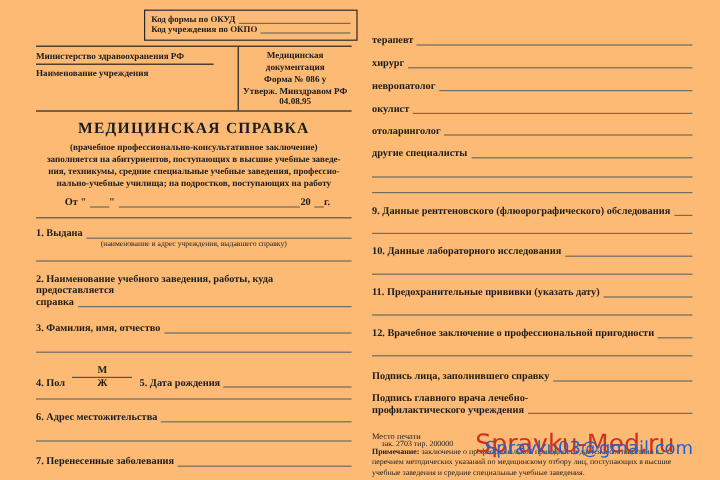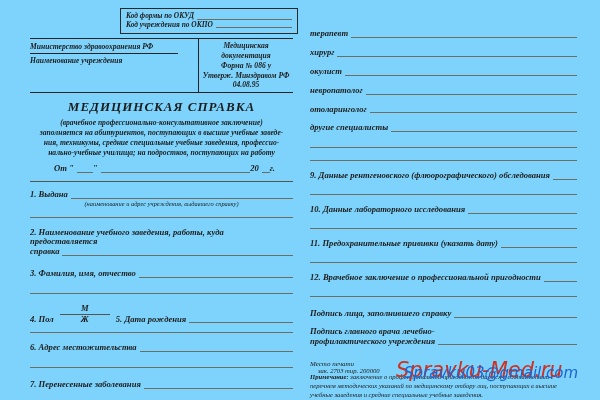--- a/index.html
+++ b/index.html
@@ -1,18 +1,18 @@
 <!DOCTYPE html>
 <html><head>
 <meta charset="utf-8">
 <style>
   html,body{margin:0;padding:0;}
   body{width:600px;height:400px;overflow:hidden;background:#e9e7dc;}
-  #sheet{position:relative;width:600px;height:400px;background:#7dd3fc;
-         font-family:"Liberation Serif",serif;color:#1c1c1c;font-style:italic;}
+  #sheet{position:relative;width:600px;height:400px;background:#fdba74;
+         font-family:"Liberation Serif",serif;color:#1c1c1c;}
   .col{position:absolute;}
   #col-left{left:30px;top:8px;width:263px;}
   #col-right{left:310px;top:20px;width:267px;}
 
   
   .row{display:flex;align-items:flex-end;font-weight:bold;font-size:8.6px;line-height:1.15;}
   .fill{flex:1 1 auto;border-bottom:1px solid #6d6d64;margin:0 0 1px 3px;min-width:8px;}
   .fill.fixed{flex:0 0 auto;}
   .blank-line{border-bottom:1px solid #6d6d64;height:0;}
 
@@ -160,25 +160,25 @@
 
     <div class="row spec">
       <span>терапевт</span>
       <span class="fill"></span>
     </div>
     <div class="row spec">
       <span>хирург</span>
       <span class="fill"></span>
     </div>
     <div class="row spec">
+      <span>невропатолог</span>
+      <span class="fill"></span>
+    </div>
+    <div class="row spec">
       <span>окулист</span>
-      <span class="fill"></span>
-    </div>
-    <div class="row spec">
-      <span>невропатолог</span>
       <span class="fill"></span>
     </div>
     <div class="row spec">
       <span>отоларинголог</span>
       <span class="fill"></span>
     </div>
     <div class="row spec">
       <span>другие специалисты</span>
       <span class="fill"></span>
     </div>

